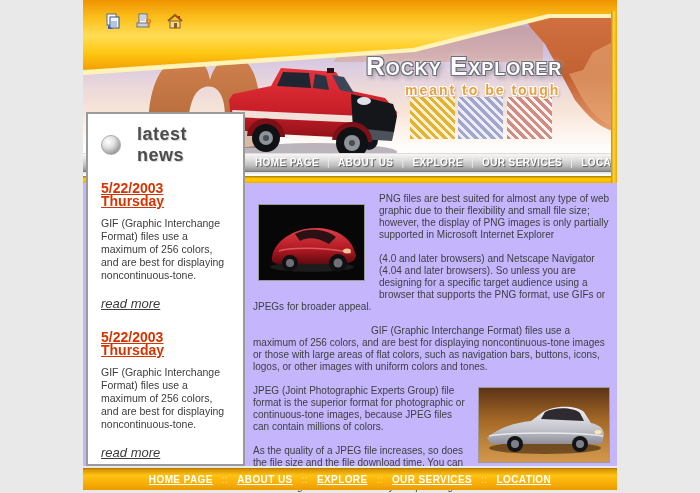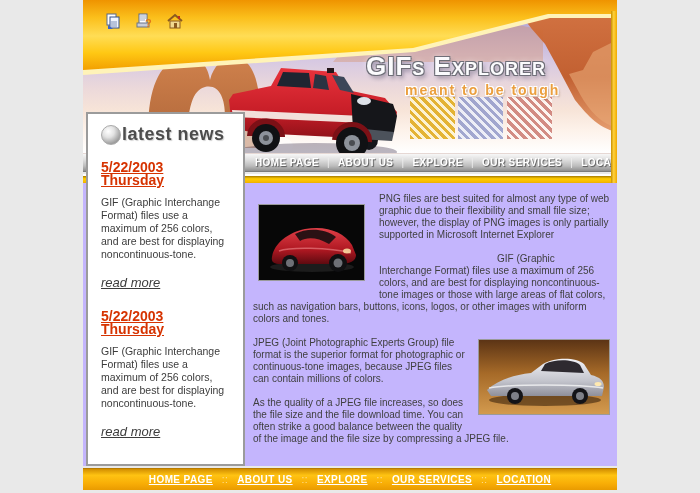--- a/index.html
+++ b/index.html
@@ -69,21 +69,21 @@
     background: linear-gradient(180deg,#a87b00 0%,#ffcc00 35%,#f7b900 75%,#d9a400 100%);
     border-top:2px solid #fff;
   }
 
   
   .sidebar {
     position:absolute; left:3px; top:112px; width:159px; height:354px; z-index:10;
     background:#fff; border:2px solid #9b9b9b;
     padding:10px 11px 0 13px;
   }
-  .latest-news { display:flex; align-items:center; gap:1px; margin-bottom:16px; }
+  .latest-news { display:flex; align-items:center; gap:16px; margin-bottom:16px; }
   .sphere {
     width:20px; height:20px; border-radius:50%;
     background: radial-gradient(circle at 35% 30%, #ffffff 0%, #e2e2e2 35%, #9a9a9a 75%, #c4c4c4 100%);
     border:1px solid #aaa; flex:0 0 auto;
   }
   .latest-news-label {
     font-size:18px; font-weight:bold; color:var(--heading_gray,#4c4c4c);
     letter-spacing:.5px; text-shadow:1px 1px 1px rgba(0,0,0,.18);
   }
   .news-date {
@@ -199,21 +199,21 @@
       <div class="tool-icon">
         <svg width="16" height="16" viewBox="0 0 16 16">
           <path d="M1,8 L8,2 L15,8" fill="none" stroke="#8a5a20" stroke-width="2"></path>
           <rect x="3" y="8" width="10" height="7" fill="#f0d890" stroke="#8a5a20" stroke-width="1"></rect>
           <rect x="11" y="3" width="2" height="3" fill="#c03020"></rect>
           <rect x="7" y="10" width="3" height="5" fill="#8a5a20"></rect>
         </svg>
       </div>
     </div>
 
-    <div class="site-title">GIFs Explorer</div>
+    <div class="site-title">Rocky Explorer</div>
     <div class="tagline">meant to be tough</div>
 
     <div class="hatch hatch-gold"></div>
     <div class="hatch hatch-lav"></div>
     <div class="hatch hatch-rose"></div>
 
     <div class="nav-bar">
       <span class="nav-item">HOME PAGE</span>
       <span class="nav-sep">|</span>
       <span class="nav-item">ABOUT US</span>
@@ -264,20 +264,21 @@
         <path d="M20,46 C30,42 70,42 92,48" stroke="#f08a8e" stroke-width="1.5" fill="none" opacity=".6"></path>
         <circle cx="31" cy="58" r="8" fill="#101012"></circle>
           <circle cx="31" cy="58" r="4" fill="#6e7076"></circle>
         <circle cx="79" cy="58" r="9" fill="#101012"></circle>
           <circle cx="79" cy="58" r="4.5" fill="#6e7076"></circle>
         <ellipse cx="88" cy="46" rx="4" ry="2.5" fill="#f8d8a0" opacity=".9"></ellipse>
       </svg>
     </div>
 
     <p>PNG files are best suited for almost any type of web graphic due to their flexibility and small file size; however, the display of PNG images is only partially supported in Microsoft Internet Explorer</p>
+    <p>(4.0 and later browsers) and Netscape Navigator (4.04 and later browsers). So unless you are designing for a specific target audience using a browser that supports the PNG format, use GIFs or JPEGs for broader appeal.</p>
     <p class="p-gif">GIF (Graphic Interchange Format) files use a maximum of 256 colors, and are best for displaying noncontinuous-tone images or those with large areas of flat colors, such as navigation bars, buttons, icons, logos, or other images with uniform colors and tones.</p>
 
     <div class="img-frame img-jpeg">
       <svg width="130" height="74" viewBox="0 0 130 74">
         <defs>
           <linearGradient id="duskG" x1="0" y1="0" x2="0" y2="1">
             <stop offset="0" stop-color="#5c3415"></stop>
               <stop offset=".45" stop-color="#a66a28"></stop>
               <stop offset="1" stop-color="#d39a4e"></stop>
           </linearGradient>

